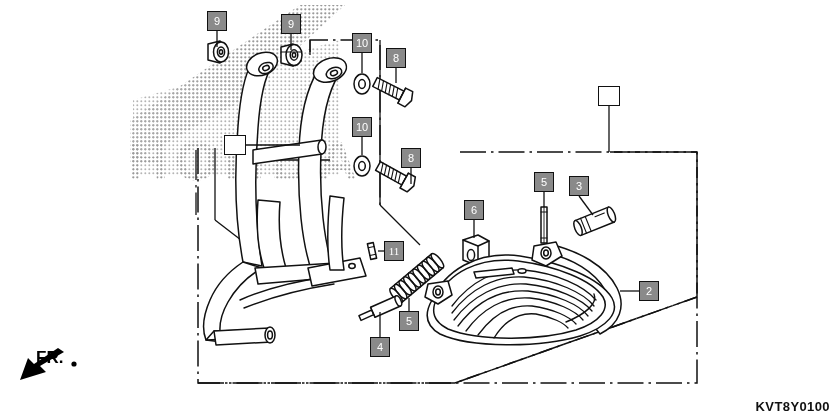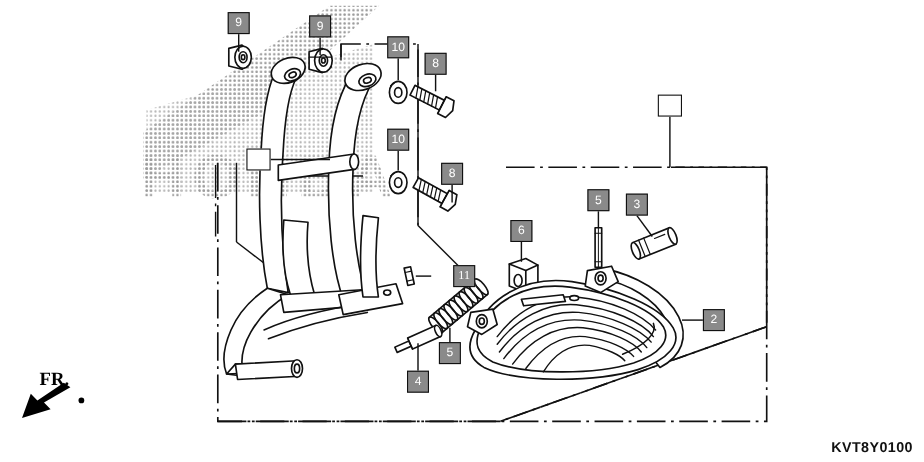--- a/index.html
+++ b/index.html
@@ -9,22 +9,22 @@
   svg.layer{position:absolute;left:0;top:0;width:840px;height:420px;overflow:visible;}
 
   .callout{position:absolute;width:20px;height:20px;background:#8a8a8a;
     border:1.2px solid #111;box-sizing:border-box;color:#fff;font-size:11px;
     line-height:18px;text-align:center;font-family:"Liberation Sans",sans-serif;}
   .refbox{position:absolute;width:22px;height:20px;background:#fff;
     border:1.6px solid #111;box-sizing:border-box;}
 
   .partnum{position:absolute;right:10px;bottom:6px;font-size:13px;
     font-weight:bold;color:#111;letter-spacing:.4px;}
-  .frtxt{position:absolute;left:36px;top:335px;font-size:17px;font-weight:bold;
-    color:#000;font-family:Liberation Serif, serif;}
+  .frtxt{position:absolute;left:36px;top:348px;font-size:17px;font-weight:bold;
+    color:#000;font-family:Liberation Sans, sans-serif;}
 </style>
 </head>
 <body>
 
 <div id="stage">
 
   <svg class="layer">
     <defs>
       <pattern id="dots" width="4" height="4" patternUnits="userSpaceOnUse">
         <circle cx="1.3" cy="1.3" r="1.15" fill="#9a9a9a"></circle>
@@ -308,21 +308,21 @@
   <div id="callout-host">
       <div class="callout" style="left: 207px; top: 11px;">9</div>
       <div class="callout" style="left: 281px; top: 14px;">9</div>
       <div class="callout" style="left: 352px; top: 33px;">10</div>
       <div class="callout" style="left: 386px; top: 48px;">8</div>
       <div class="callout" style="left: 352px; top: 117px;">10</div>
       <div class="callout" style="left: 401px; top: 148px;">8</div>
       <div class="callout" style="left: 464px; top: 200px;">6</div>
       <div class="callout" style="left: 534px; top: 172px;">5</div>
       <div class="callout" style="left: 569px; top: 176px;">3</div>
-      <div class="callout" style="left: 412px; top: 241px; font-family: Liberation Serif, serif;">11</div>
+      <div class="callout" style="left: 384px; top: 241px; font-family: Liberation Serif, serif;">11</div>
       <div class="callout" style="left: 399px; top: 311px;">5</div>
       <div class="callout" style="left: 370px; top: 337px;">4</div>
       <div class="callout" style="left: 639px; top: 281px;">2</div>
     </div>
 
   <div id="refbox-host">
       <div class="refbox" style="left: 224px; top: 135px;"></div>
       <div class="refbox" style="left: 598px; top: 86px;"></div>
     </div>
 

